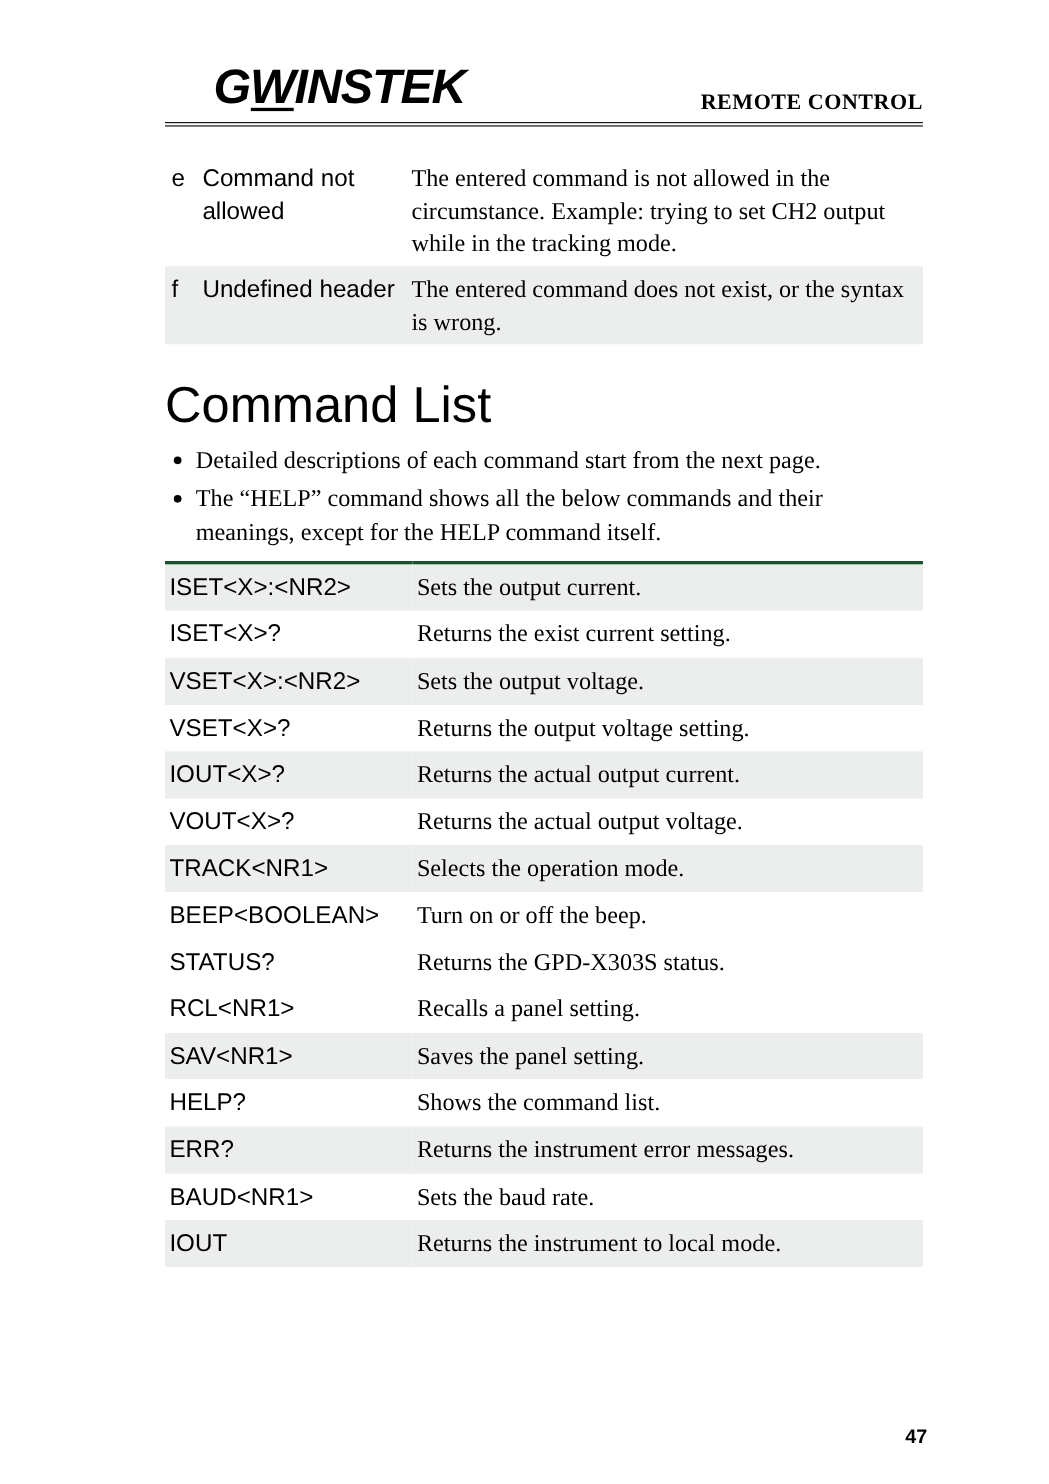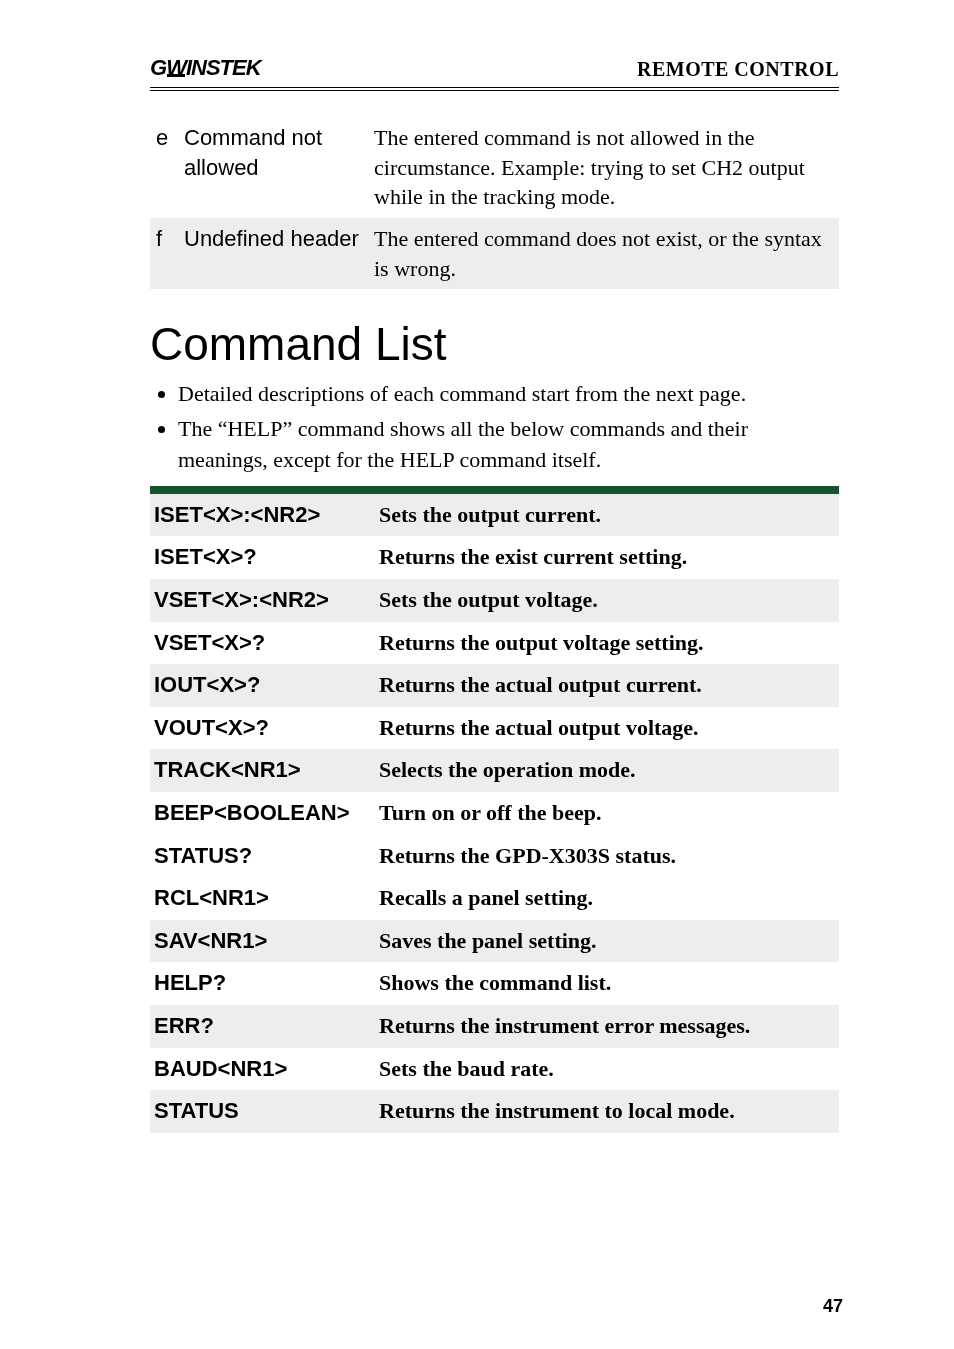--- a/index.html
+++ b/index.html
@@ -18,22 +18,23 @@
     justify-content: space-between;
     align-items: flex-end;
     border-bottom: 4px double #000;
     padding-bottom: 6px;
     margin-bottom: 26px;
   }
   .logo {
     font-family: Arial, Helvetica, sans-serif;
     font-weight: 900;
     font-style: italic;
-    font-size: 22px;
+    font-size: 44px;
     letter-spacing: -1px;
+    margin-left: 44px;
   }
   .logo .u-under { position: relative; display: inline-block; }
   .logo .u-under::after {
     content: "";
     position: absolute;
     left: 1px; right: 1px; bottom: 4px;
     height: 3px;
     background: #000;
   }
   .header-title {
@@ -55,23 +56,22 @@
     font-weight: 400;
     font-size: 46px;
     margin: 28px 0 8px 0;
   }
   ul.bullets { margin: 0 0 10px 0; padding-left: 28px; }
   ul.bullets li { font-size: 22px; line-height: 1.4; margin: 4px 0; }
 
   .cmd-table {
     width: 100%;
     border-collapse: collapse;
-    border-top: 8px solid #14532d;
+    border-top: 3px solid #14532d;
     margin-top: 8px;
-    font-weight: bold;
   }
   .cmd-table td {
     vertical-align: middle;
     padding: 7px 8px 7px 4px;
     font-size: 22px;
     line-height: 1.3;
   }
   .cmd-name {
     font-family: "Gill Sans", "Gill Sans MT", "Trebuchet MS", sans-serif;
     font-size: 20px;
@@ -173,19 +173,19 @@
       </tr>
       <tr class="cmd-row-shade">
         <td class="cmd-name">ERR?</td>
         <td class="cmd-desc">Returns the instrument error messages.</td>
       </tr>
       <tr>
         <td class="cmd-name">BAUD&lt;NR1&gt;</td>
         <td class="cmd-desc">Sets the baud rate.</td>
       </tr>
       <tr class="cmd-row-shade">
-        <td class="cmd-name">STATUS</td>
+        <td class="cmd-name">IOUT</td>
         <td class="cmd-desc">Returns the instrument to local mode.</td>
       </tr>
     </tbody>
 </table>
 
 <div class="page-num">47</div>
 
 </body></html>

